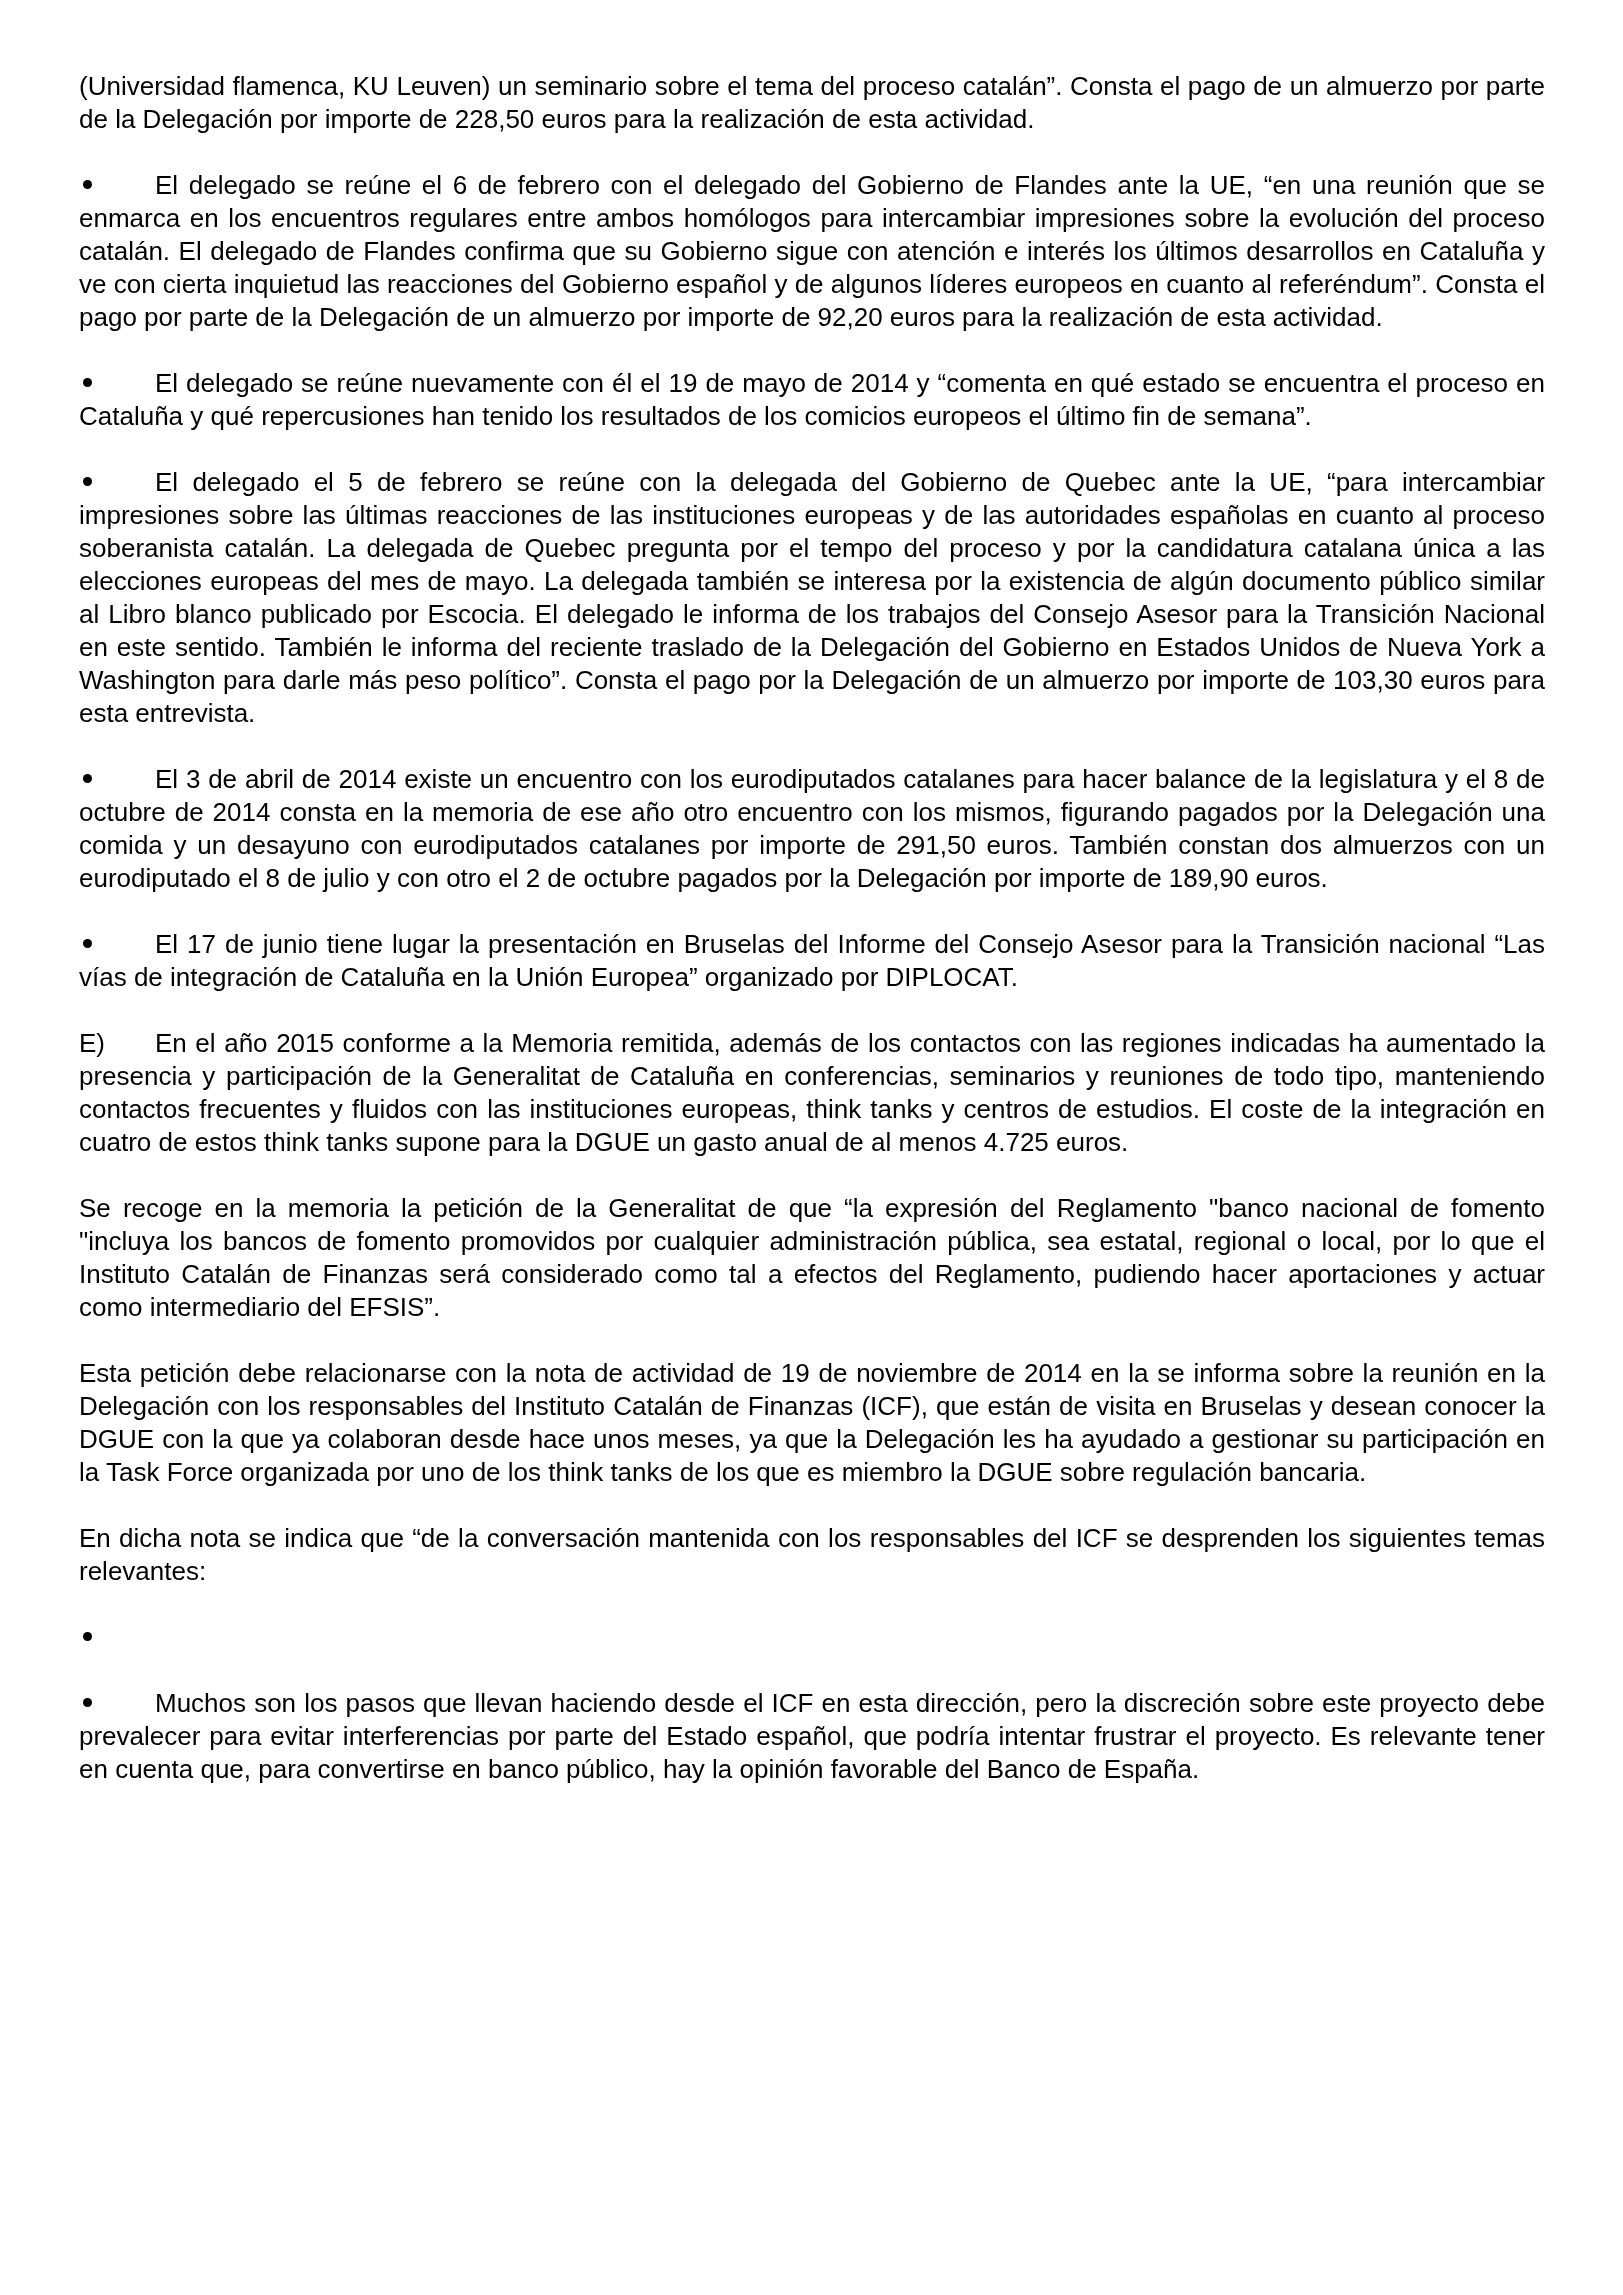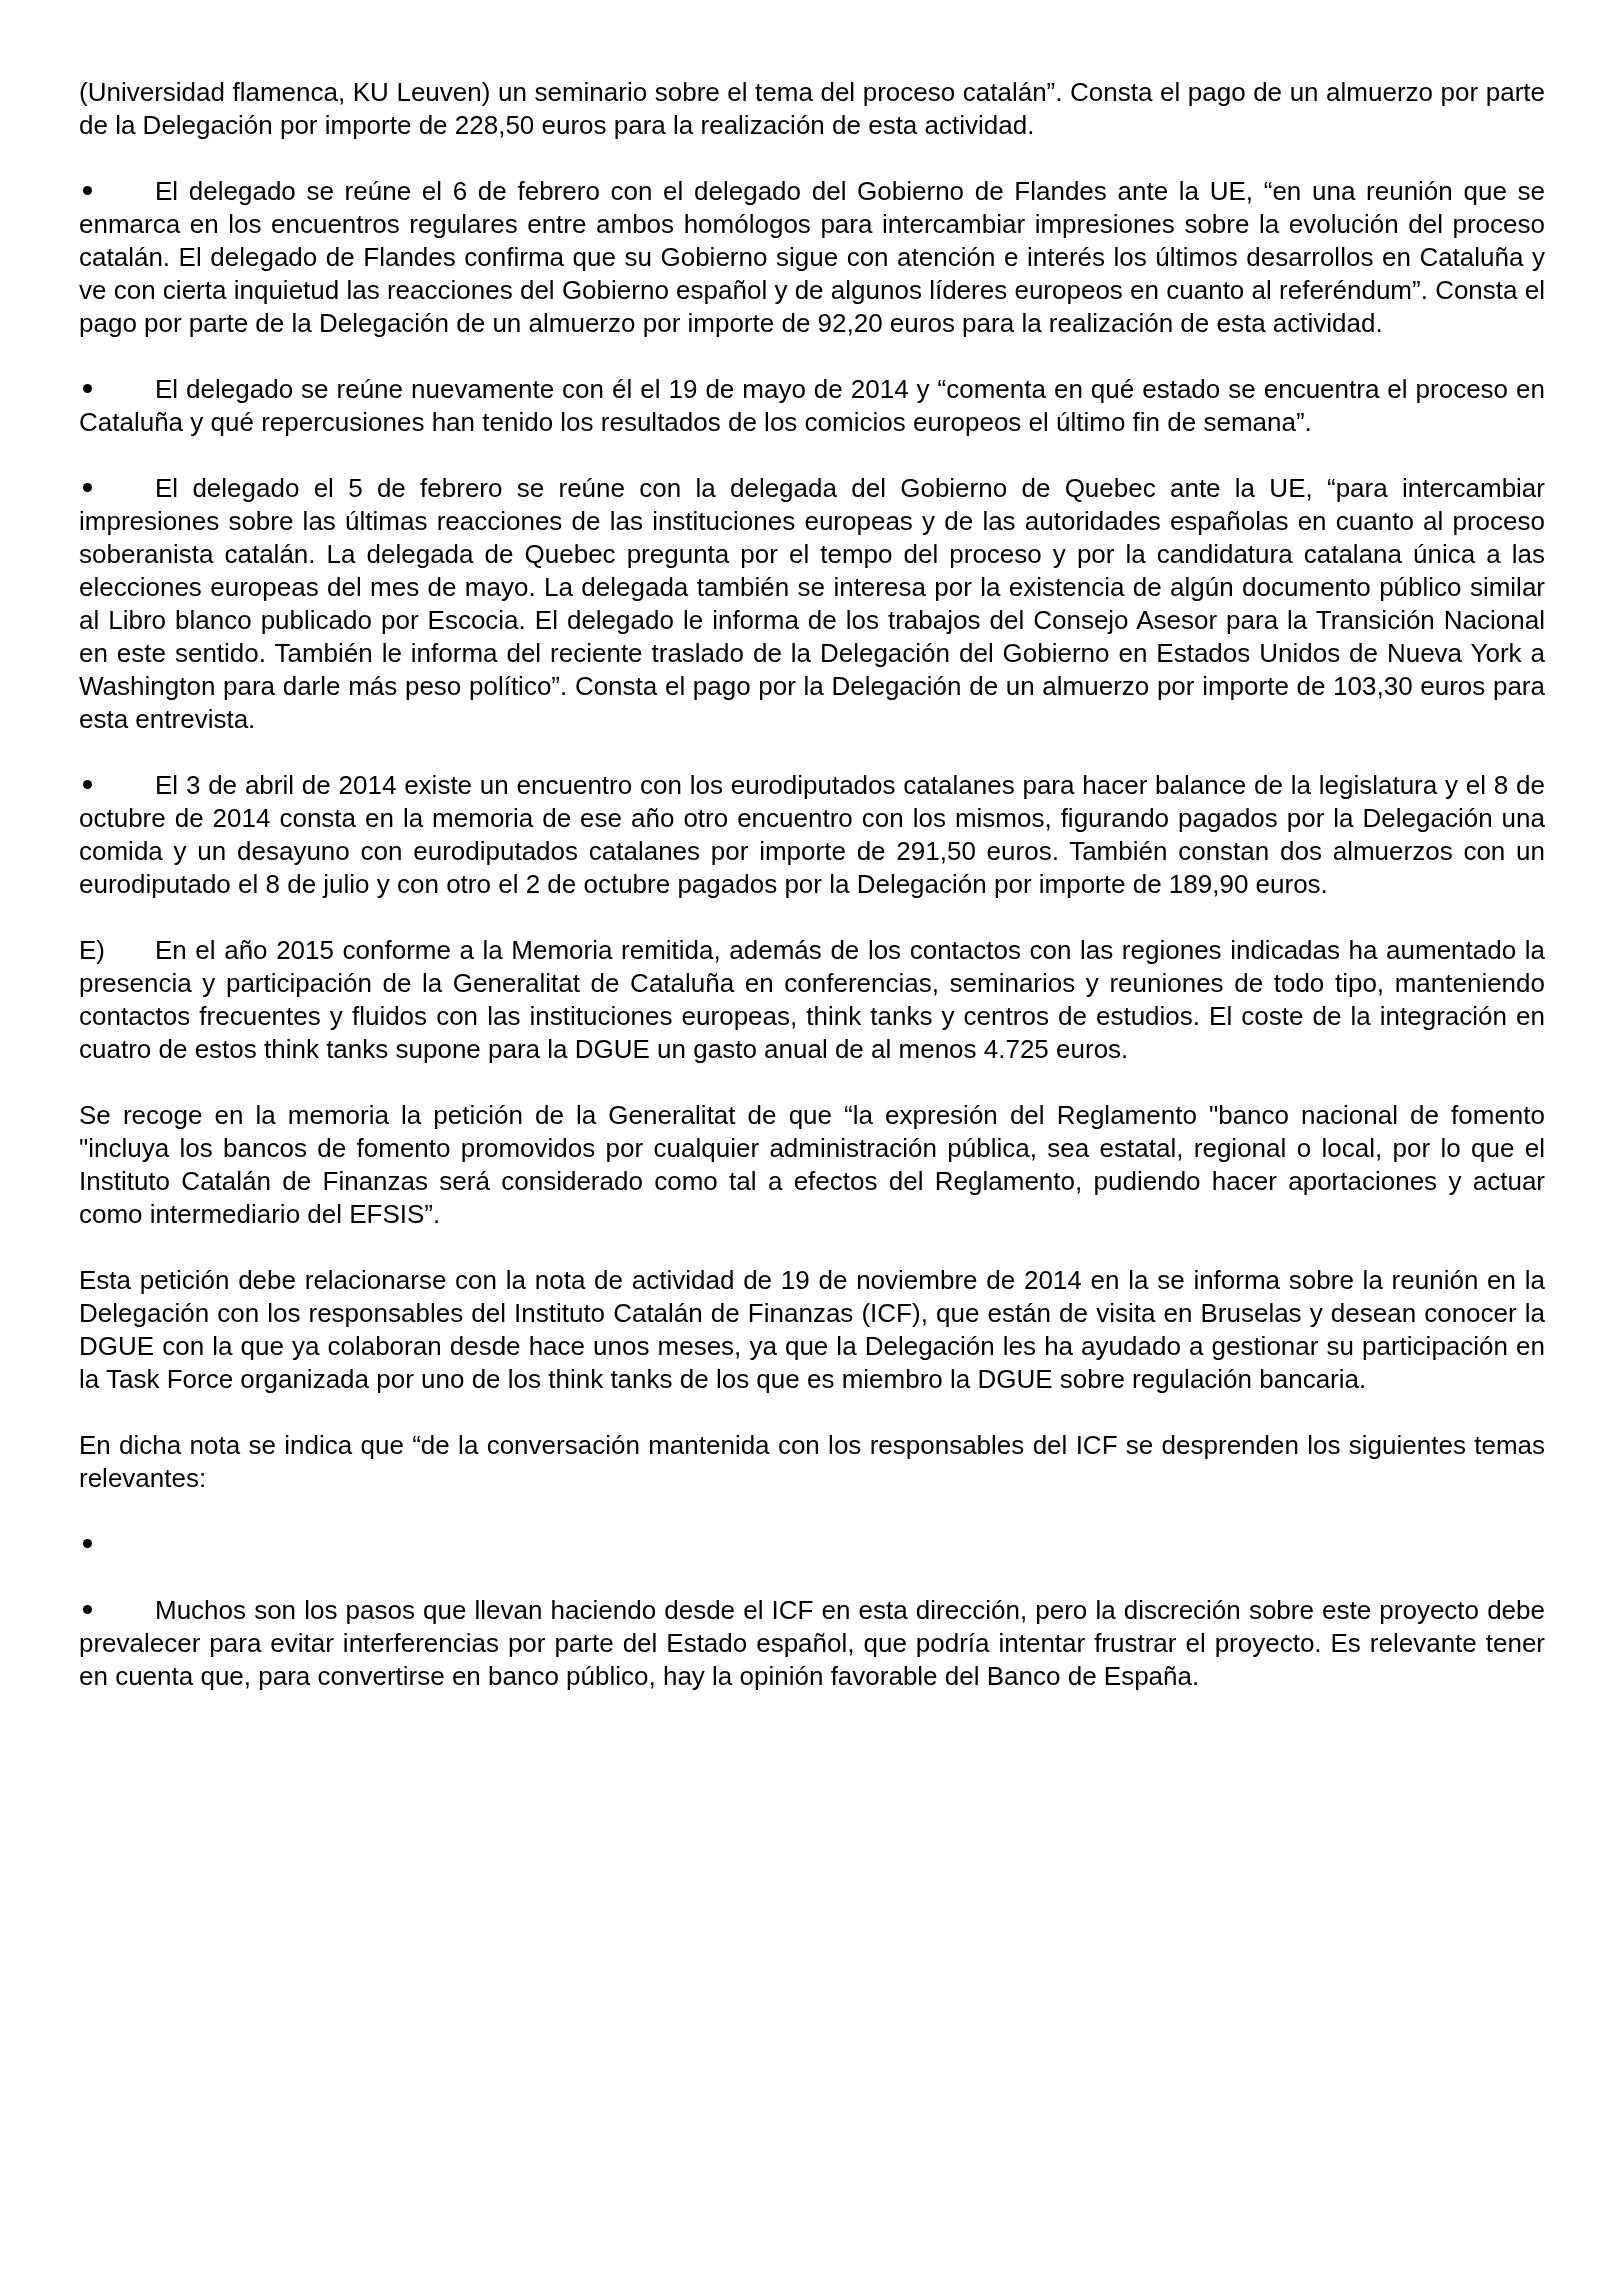--- a/index.html
+++ b/index.html
@@ -1,18 +1,18 @@
 <!DOCTYPE html>
 <html style="font-size:13.2px"><head>
 <meta charset="utf-8">
 <style>
   html, body { margin: 0; padding: 0; background: #ffffff; }
   body { width: 1623px; height: 2295px; position: relative; overflow: hidden; }
   .page {
-    position: absolute; left: 79px; top: 76px; width: 1466px;
+    position: absolute; left: 79px; top: 70px; width: 1466px;
     font-family: "Liberation Sans", sans-serif;
     font-size: 26px; line-height: 33px; color: #000000;
   }
   .para { margin: 0 0 33px 0; text-align: justify; }
   .bullet-item { margin: 0 0 33px 0; text-align: justify; }
   .bullet-item .marker { display: inline-block; width: 76px; }
   .bullet-item .marker .dot {
     display: inline-block; width: 9px; height: 9px; border-radius: 50%;
     background: #000; vertical-align: middle; margin-left: 4.1px; position: relative; top: -2.5px;
   }
@@ -25,20 +25,21 @@
   <p class="para">(Universidad flamenca, KU Leuven) un seminario sobre el tema del proceso catalán”. Consta el pago de un almuerzo por parte de la Delegación por importe de 228,50 euros para la realización de esta actividad.</p>
 
   <p class="bullet-item"><span class="marker"><span class="dot"></span></span><span>El delegado se reúne el 6 de febrero con el delegado del Gobierno de Flandes ante la UE, “en una reunión que se enmarca en los encuentros regulares entre ambos homólogos para intercambiar impresiones sobre la evolución del proceso catalán. El delegado de Flandes confirma que su Gobierno sigue con atención e interés los últimos desarrollos en Cataluña y ve con cierta inquietud las reacciones del Gobierno español y de algunos líderes europeos en cuanto al referéndum”. Consta el pago por parte de la Delegación de un almuerzo por importe de 92,20 euros para la realización de esta actividad.</span></p>
 
   <p class="bullet-item"><span class="marker"><span class="dot"></span></span><span>El delegado se reúne nuevamente con él el 19 de mayo de 2014 y “comenta en qué estado se encuentra el proceso en Cataluña y qué repercusiones han tenido los resultados de los comicios europeos el último fin de semana”.</span></p>
 
   <p class="bullet-item"><span class="marker"><span class="dot"></span></span><span>El delegado el 5 de febrero se reúne con la delegada del Gobierno de Quebec ante la UE, “para intercambiar impresiones sobre las últimas reacciones de las instituciones europeas y de las autoridades españolas en cuanto al proceso soberanista catalán. La delegada de Quebec pregunta por el tempo del proceso y por la candidatura catalana única a las elecciones europeas del mes de mayo. La delegada también se interesa por la existencia de algún documento público similar al Libro blanco publicado por Escocia. El delegado le informa de los trabajos del Consejo Asesor para la Transición Nacional en este sentido. También le informa del reciente traslado de la Delegación del Gobierno en Estados Unidos de Nueva York a Washington para darle más peso político”. Consta el pago por la Delegación de un almuerzo por importe de 103,30 euros para esta entrevista.</span></p>
 
   <p class="bullet-item"><span class="marker"><span class="dot"></span></span><span>El 3 de abril de 2014 existe un encuentro con los eurodiputados catalanes para hacer balance de la legislatura y el 8 de octubre de 2014 consta en la memoria de ese año otro encuentro con los mismos, figurando pagados por la Delegación una comida y un desayuno con eurodiputados catalanes por importe de 291,50 euros. También constan dos almuerzos con un eurodiputado el 8 de julio y con otro el 2 de octubre pagados por la Delegación por importe de 189,90 euros.</span></p>
 
+  <p class="bullet-item"><span class="marker"><span class="dot"></span></span><span>El 17 de junio tiene lugar la presentación en Bruselas del Informe del Consejo Asesor para la Transición nacional “Las vías de integración de Cataluña en la Unión Europea” organizado por DIPLOCAT.</span></p>
 
   <p class="para lettered"><span class="marker">E)</span><span>En el año 2015 conforme a la Memoria remitida, además de los contactos con las regiones indicadas ha aumentado la presencia y participación de la Generalitat de Cataluña en conferencias, seminarios y reuniones de todo tipo, manteniendo contactos frecuentes y fluidos con las instituciones europeas, think tanks y centros de estudios. El coste de la integración en cuatro de estos think tanks supone para la DGUE un gasto anual de al menos 4.725 euros.</span></p>
 
   <p class="para">Se recoge en la memoria la petición de la Generalitat de que “la expresión del Reglamento "banco nacional de fomento "incluya los bancos de fomento promovidos por cualquier administración pública, sea estatal, regional o local, por lo que el Instituto Catalán de Finanzas será considerado como tal a efectos del Reglamento, pudiendo hacer aportaciones y actuar como intermediario del EFSIS”.</p>
 
   <p class="para">Esta petición debe relacionarse con la nota de actividad de 19 de noviembre de 2014 en la se informa sobre la reunión en la Delegación con los responsables del Instituto Catalán de Finanzas (ICF), que están de visita en Bruselas y desean conocer la DGUE con la que ya colaboran desde hace unos meses, ya que la Delegación les ha ayudado a gestionar su participación en la Task Force organizada por uno de los think tanks de los que es miembro la DGUE sobre regulación bancaria.</p>
 
   <p class="para">En dicha nota se indica que “de la conversación mantenida con los responsables del ICF se desprenden los siguientes temas relevantes:</p>
 
   <p class="bullet-item"><span class="marker"><span class="dot"></span></span></p>

